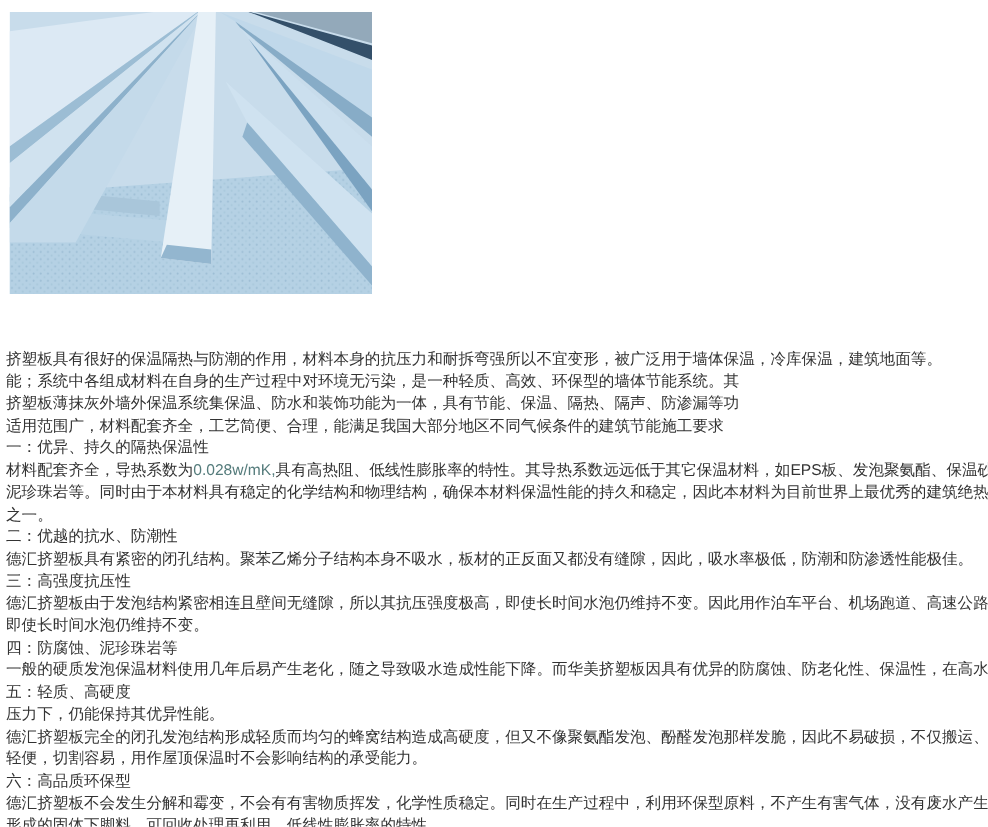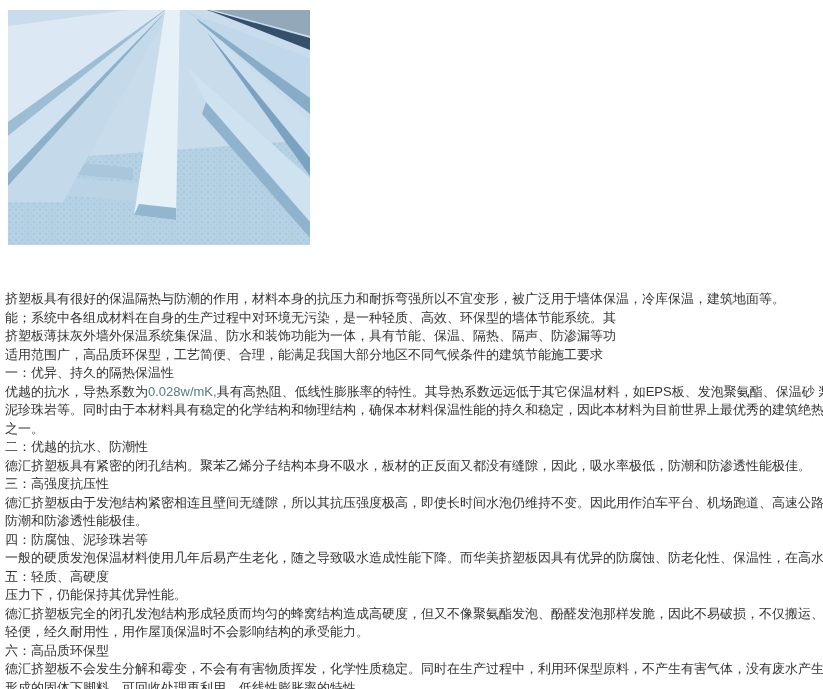--- a/index.html
+++ b/index.html
@@ -74,33 +74,33 @@
 
     <polygon points="180,58 302,168 302,212 198,92" fill="#cfe2f0"></polygon>
     <polygon points="198,92 302,212 302,228 194,104" fill="#8fb3cd"></polygon>
   </svg>
 </div>
 
 <div class="text-block" style="color: rgb(51, 51, 51); margin-top: 28px;">
     <div class="line"><span>挤塑板具有很好的保温隔热与防潮的作用，材料本身的抗压力和耐拆弯强所以不宜变形，被广泛用于墙体保温，冷库保温，建筑地面等。</span></div>
     <div class="line"><span>能；系统中各组成材料在自身的生产过程中对环境无污染，是一种轻质、高效、环保型的墙体节能系统。其</span></div>
     <div class="line"><span>挤塑板薄抹灰外墙外保温系统集保温、防水和装饰功能为一体，具有节能、保温、隔热、隔声、防渗漏等功</span></div>
-    <div class="line"><span>适用范围广，高品质环保型，工艺简便、合理，能满足我国大部分地区不同气候条件的建筑节能施工要求</span></div>
+    <div class="line"><span>适用范围广，材料配套齐全，工艺简便、合理，能满足我国大部分地区不同气候条件的建筑节能施工要求</span></div>
     <div class="line"><span>一：优异、持久的隔热保温性</span></div>
-    <div class="line"><span>优越的抗水，导热系数为</span><span class="accent">0.028w/mK,</span><span>具有高热阻、低线性膨胀率的特性。其导热系数远远低于其它保温材料，如EPS板、发泡聚氨酯、保温砂 浆、水</span></div>
+    <div class="line"><span>材料配套齐全，导热系数为</span><span class="accent">0.028w/mK,</span><span>具有高热阻、低线性膨胀率的特性。其导热系数远远低于其它保温材料，如EPS板、发泡聚氨酯、保温砂 浆、水</span></div>
     <div class="line"><span>泥珍珠岩等。同时由于本材料具有稳定的化学结构和物理结构，确保本材料保温性能的持久和稳定，因此本材料为目前世界上最优秀的建筑绝热材料</span></div>
     <div class="line"><span>之一。</span></div>
     <div class="line"><span>二：优越的抗水、防潮性</span></div>
     <div class="line"><span>德汇挤塑板具有紧密的闭孔结构。聚苯乙烯分子结构本身不吸水，板材的正反面又都没有缝隙，因此，吸水率极低，防潮和防渗透性能极佳。</span></div>
     <div class="line"><span>三：高强度抗压性</span></div>
     <div class="line"><span>德汇挤塑板由于发泡结构紧密相连且壁间无缝隙，所以其抗压强度极高，即使长时间水泡仍维持不变。因此用作泊车平台、机场跑道、高速公路等领</span></div>
-    <div class="line"><span>防潮和防渗透性能极佳。</span></div>
+    <div class="line"><span>即使长时间水泡仍维持不变。</span></div>
     <div class="line"><span>四：防腐蚀、泥珍珠岩等</span></div>
     <div class="line"><span>一般的硬质发泡保温材料使用几年后易产生老化，随之导致吸水造成性能下降。而华美挤塑板因具有优异的防腐蚀、防老化性、保温性，在高水蒸气</span></div>
     <div class="line"><span>五：轻质、高硬度</span></div>
     <div class="line"><span>压力下，仍能保持其优异性能。</span></div>
     <div class="line"><span>德汇挤塑板完全的闭孔发泡结构形成轻质而均匀的蜂窝结构造成高硬度，但又不像聚氨酯发泡、酚醛发泡那样发脆，因此不易破损，不仅搬运、安装</span></div>
-    <div class="line"><span>轻便，经久耐用性，用作屋顶保温时不会影响结构的承受能力。</span></div>
+    <div class="line"><span>轻便，切割容易，用作屋顶保温时不会影响结构的承受能力。</span></div>
     <div class="line"><span>六：高品质环保型</span></div>
     <div class="line"><span>德汇挤塑板不会发生分解和霉变，不会有有害物质挥发，化学性质稳定。同时在生产过程中，利用环保型原料，不产生有害气体，没有废水产生，所</span></div>
     <div class="line"><span>形成的固体下脚料，可回收处理再利用，低线性膨胀率的特性。</span></div>
     <div class="line underlined"><span>华美挤塑聚苯乙烯保温板的物理性能</span></div>
   </div>
 
 </body></html>

